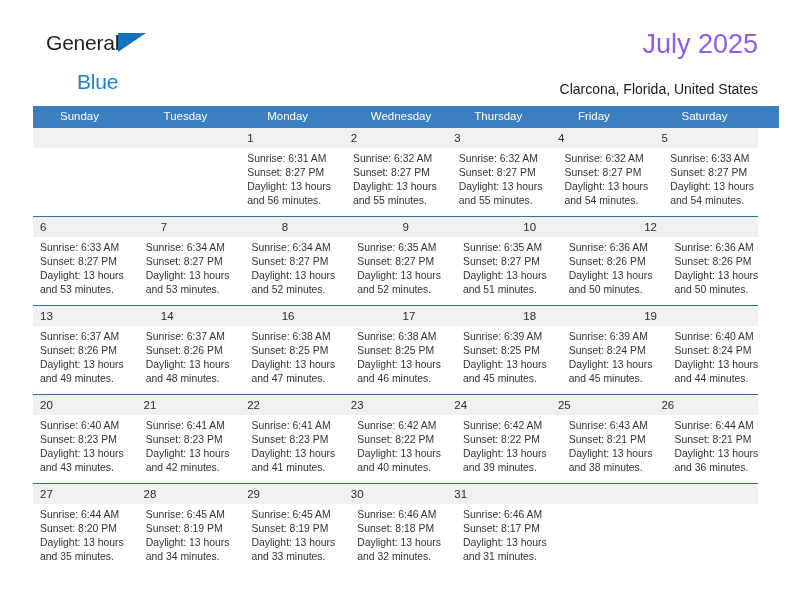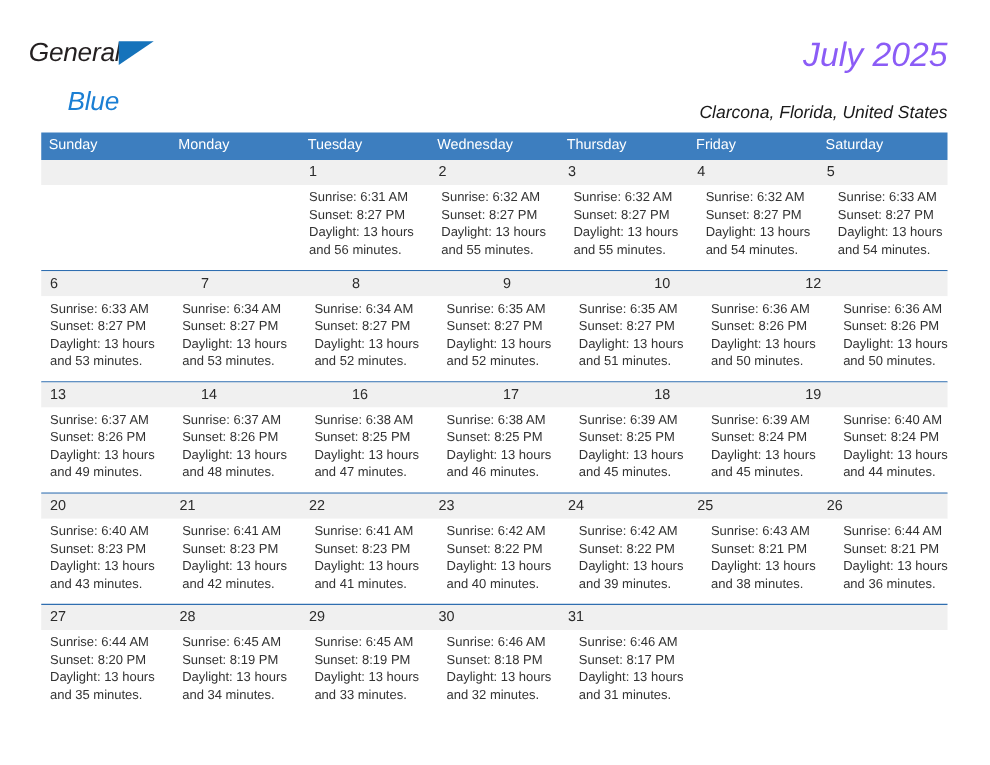--- a/index.html
+++ b/index.html
@@ -17,25 +17,24 @@
   .page {
     position: relative;
     width: 792px;
     height: 612px;
     box-sizing: border-box;
   }
 
   
   .header {
     position: absolute;
-    left: 23px;
+    left: 46px;
     top: 28px;
     right: 34px;
     height: 68px;
-    font-style: italic;
   }
   .brand {
     position: absolute;
     left: 0;
     top: 4px;
     width: 200px;
     height: 54px;
   }
   .brand-line1 {
     position: relative;
@@ -87,20 +86,21 @@
   
   .calendar {
     position: absolute;
     left: 33px;
     top: 106px;
     width: 725px;
   }
   .grid-row {
     display: flex;
     width: 100%;
+    padding-left: 21px;
   }
   .dow-row {
     background: #3d7ebf;
   }
   .dow-cell {
     flex: 1 1 0;
     box-sizing: border-box;
     padding: 4px 0 5px 6px;
     font-size: 11.5px;
     line-height: 13px;
@@ -167,22 +167,22 @@
     <div class="title-block">
       <div class="cal-title">July 2025</div>
       <div class="cal-subtitle">Clarcona, Florida, United States</div>
     </div>
 
   </div>
 
   <div class="calendar">
     <div class="grid-row dow-row" id="dow-row">
         <div class="dow-cell">Sunday</div>
+        <div class="dow-cell">Tuesday</div>
         <div class="dow-cell">Monday</div>
-        <div class="dow-cell">Tuesday</div>
         <div class="dow-cell">Wednesday</div>
         <div class="dow-cell">Thursday</div>
         <div class="dow-cell">Friday</div>
         <div class="dow-cell">Saturday</div>
       </div>
     <div id="weeks">
         <div class="week first">
           <div class="week-numbers">
             <div class="num-cell"></div>
             <div class="num-cell"></div>

